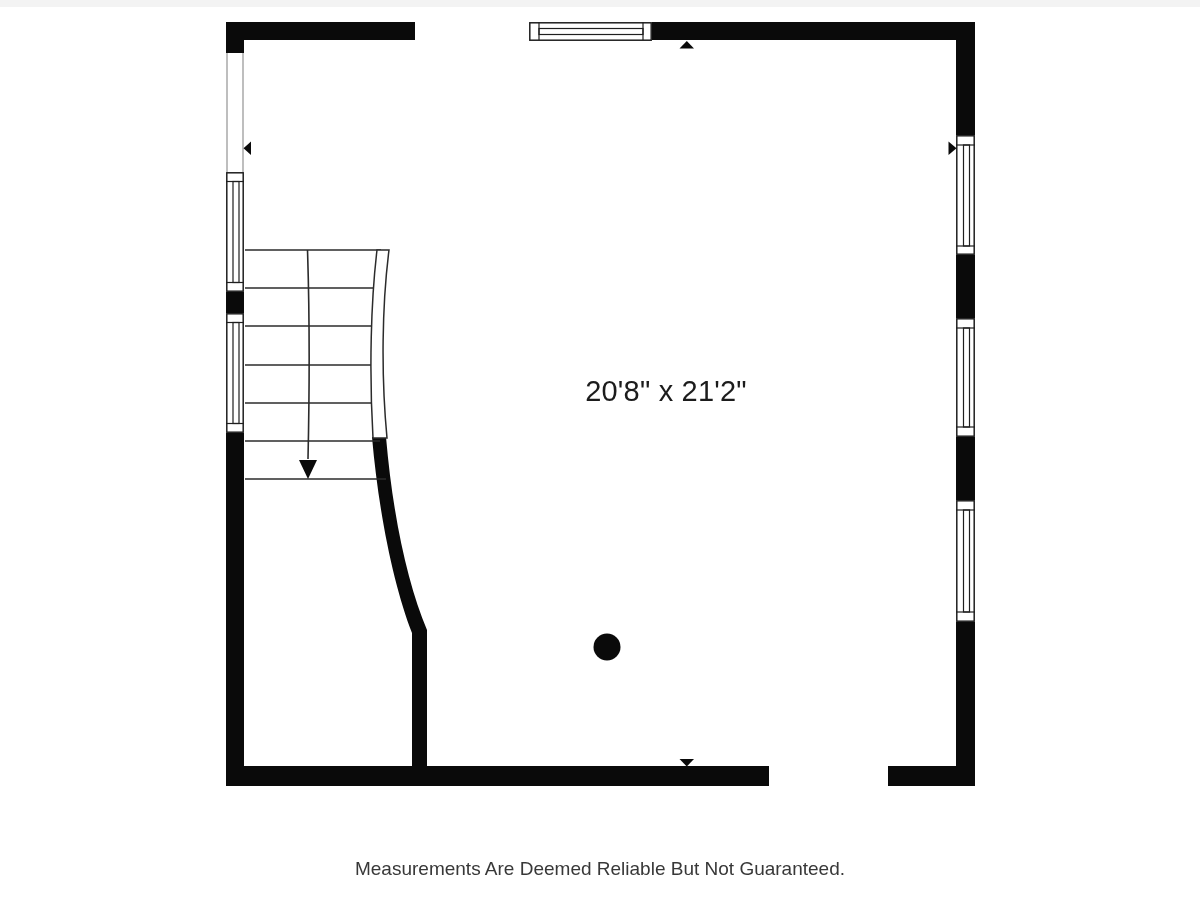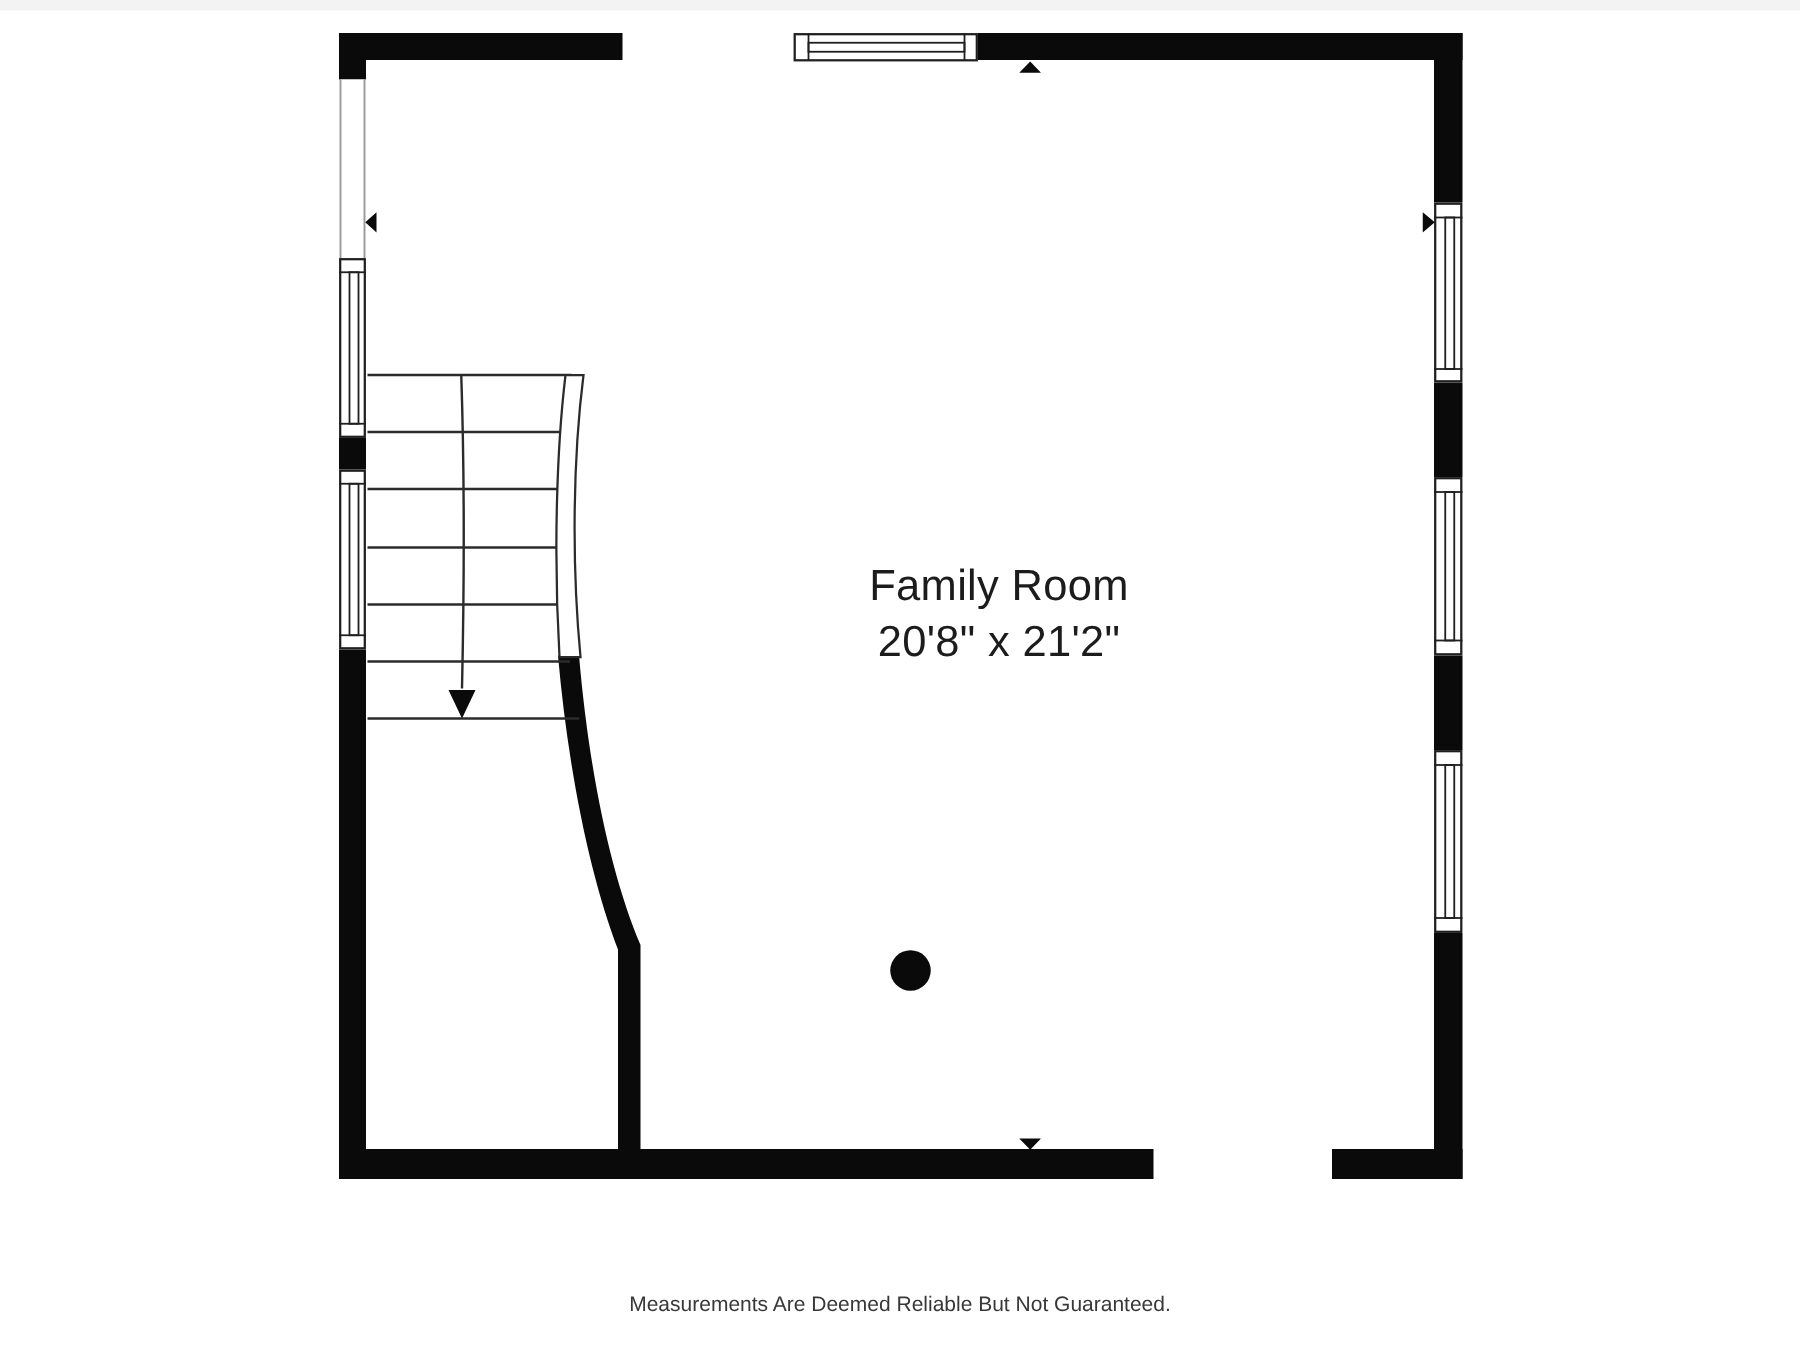--- a/index.html
+++ b/index.html
@@ -27,21 +27,21 @@
   .stringer{fill:#ffffff;stroke:var(--stair-line,#2b2b2b);stroke-width:1.5;}
 
   .room-label{
     position:absolute;top:373px;left:516px;width:300px;
     text-align:center;color:var(--room-text,#1c1c1c);
     font-size:29px;line-height:37px;letter-spacing:0.2px;
   }
   .footer-note{
     position:absolute;top:861px;left:0;width:1200px;
     text-align:center;color:var(--footer-text,#383838);
-    font-size:14px;line-height:16px;
+    font-size:19px;line-height:16px;
   }
 </style>
 </head>
 <body>
 
 <div id="top-strip"></div>
 
 <div id="plan">
   <svg width="1200" height="900" viewBox="0 0 1200 900">
 
@@ -138,18 +138,17 @@
       <polygon class="marker" points="251,141.5 251,155 243.5,148.2"></polygon>
       <polygon class="marker" points="679.5,48.5 694,48.5 686.8,41"></polygon>
       <polygon class="marker" points="948.5,141.5 948.5,155 956.5,148.2"></polygon>
       <polygon class="marker" points="679.5,759 694,759 686.8,766.5"></polygon>
     </g>
 
     <circle class="wall" cx="607" cy="647" r="13.5"></circle>
   </svg>
 
   <div class="room-label">
-    <div>Family Room</div>
     <div>20'8" x 21'2"</div>
   </div>
 
   <div class="footer-note">Measurements Are Deemed Reliable But Not Guaranteed.</div>
 </div>
 
 </body></html>

